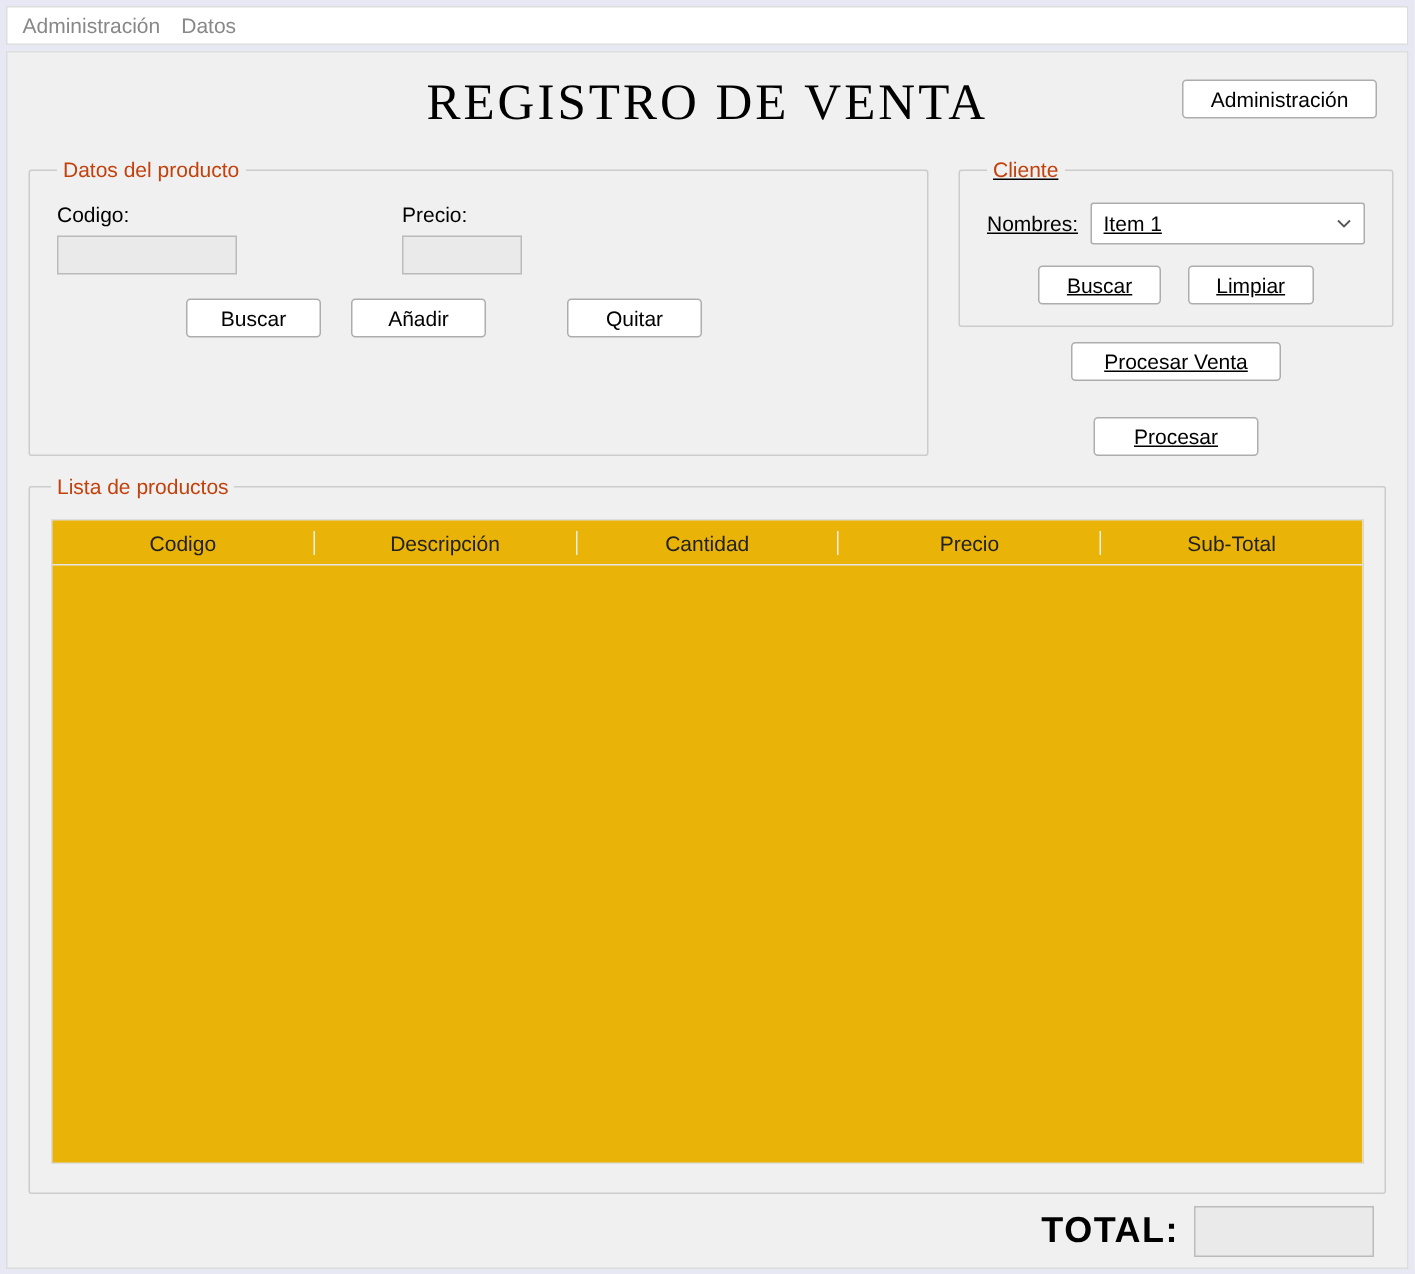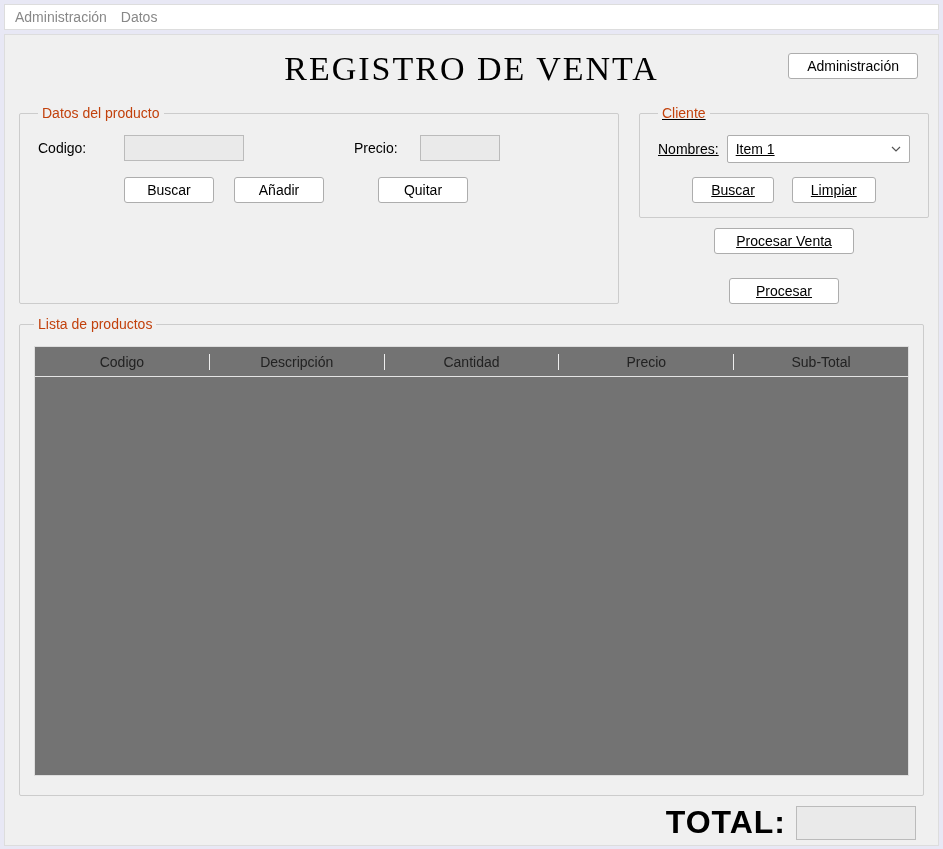--- a/index.html
+++ b/index.html
@@ -79,22 +79,23 @@
       flex: 1;
     }
     .form-row {
       display: flex;
       align-items: center;
       gap: 40px;
       margin-bottom: 16px;
     }
     .field {
       display: flex;
-      align-items: center;
+      align-items: flex-start;
       gap: 6px;
+      flex-direction: column;
     }
     .field label {
       min-width: 80px;
     }
     .wf-input {
       background: #eaeaea;
       border: 1px solid #bbb;
       height: 26px;
       padding: 2px 6px;
     }
@@ -147,21 +148,21 @@
       gap: 24px;
       margin-top: 10px;
     }
     .right-actions .wf-button { min-width: 140px; text-align: center; }
     .right-col { display: flex; flex-direction: column; text-decoration: underline; }
     fieldset.fs-lista {
       min-height: 480px;
       padding: 14px;
     }
     .table {
-      background: #737373;
+      background: #eab308;
       border: 1px solid #ddd;
       height: 430px;
     }
     .table-header {
       display: flex;
       border-bottom: 1px solid #e5e5e5;
       height: 30px;
       align-items: center;
     }
     .th {
@@ -175,21 +176,21 @@
     .total-row {
       display: flex;
       justify-content: flex-end;
       align-items: center;
       gap: 10px;
       margin-top: 8px;
       padding-right: 8px;
     }
     .total-label {
       font-weight: 700;
-      font-size: 32px;
+      font-size: 24px;
       letter-spacing: 1px;
     }
     .total-input {
       background: #eaeaea;
       border: 1px solid #bbb;
       width: 120px;
       height: 34px;
     }
   </style>
 </head>

